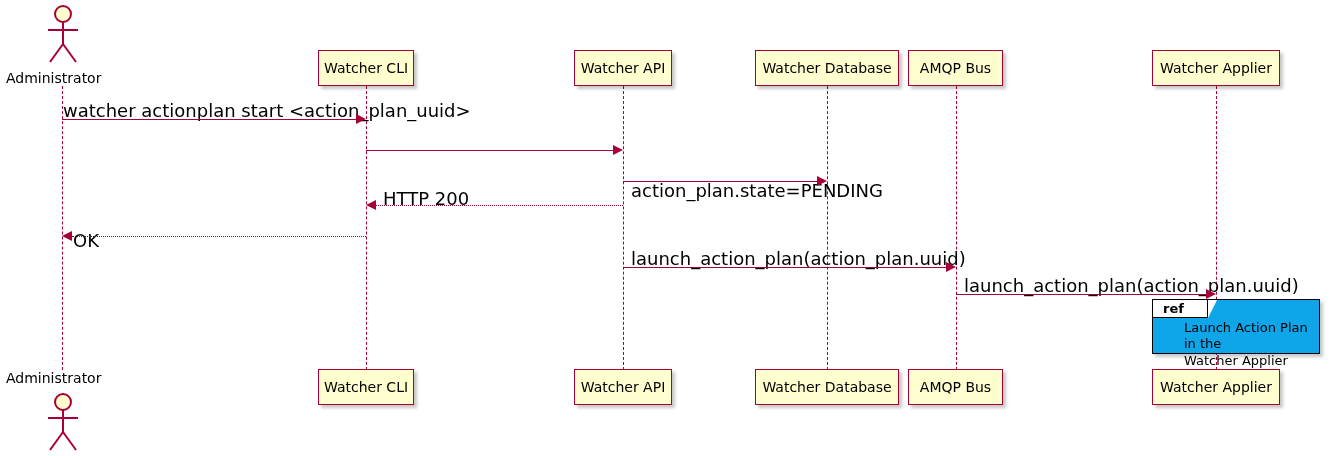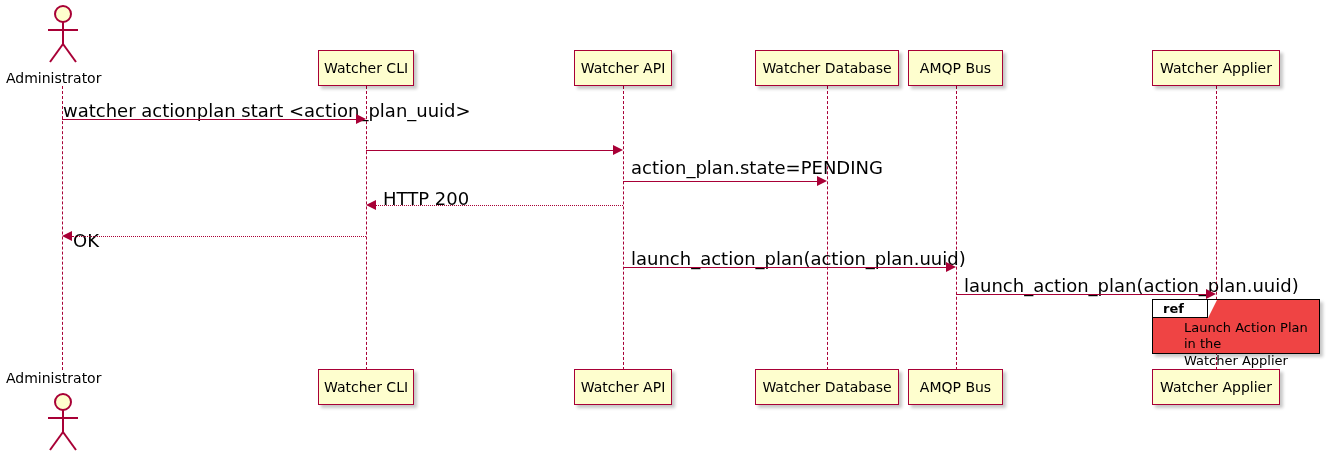--- a/index.html
+++ b/index.html
@@ -72,21 +72,21 @@
     border-left:10px solid #A80036;
   }
   .arrowhead.left{
     border-top:5px solid transparent;
     border-bottom:5px solid transparent;
     border-right:10px solid #A80036;
   }
   
   .ref-box{
     position:absolute;
-    background:#ef4444;
+    background:#0ea5e9;
     border:1.5px solid #000000;
     box-shadow:3px 3px 3px rgba(0,0,0,0.22);
     box-sizing:border-box;
   }
   .ref-tab{
     position:absolute;
     left:0;top:0;
     height:18px;
     border-right:1.5px solid #000000;
     border-bottom:1.5px solid #000000;
@@ -159,21 +159,21 @@
   <div class="participant" style="left:908px;top:369px;width:95px;">AMQP Bus</div>
   <div class="participant" style="left:1152px;top:369px;width:128px;">Watcher Applier</div>
 
   <div class="msg-label" style="left:63px;top:100px;">watcher actionplan start &lt;action_plan_uuid&gt;</div>
   <div class="msg-line" style="left:62px;top:119px;width:294px;"></div>
   <div class="arrowhead right" style="left:356px;top:114px;"></div>
 
   <div class="msg-line" style="left:366px;top:150px;width:247px;"></div>
   <div class="arrowhead right" style="left:613px;top:145px;"></div>
 
-  <div class="msg-label" style="left:631px;top:157px;">action_plan.state=PENDING</div>
+  <div class="msg-label" style="left:631px;top:180px;">action_plan.state=PENDING</div>
   <div class="msg-line" style="left:623px;top:181px;width:194px;"></div>
   <div class="arrowhead right" style="left:817px;top:176px;"></div>
 
   <div class="msg-label" style="left:383px;top:188px;">HTTP 200</div>
   <div class="msg-line dashed" style="left:376px;top:205px;width:247px;"></div>
   <div class="arrowhead left" style="left:366px;top:200px;"></div>
 
   <div class="msg-label" style="left:73px;top:230px;">OK</div>
   <div class="msg-line dashed" style="left:72px;top:236px;width:294px;"></div>
   <div class="arrowhead left" style="left:62px;top:231px;"></div>

